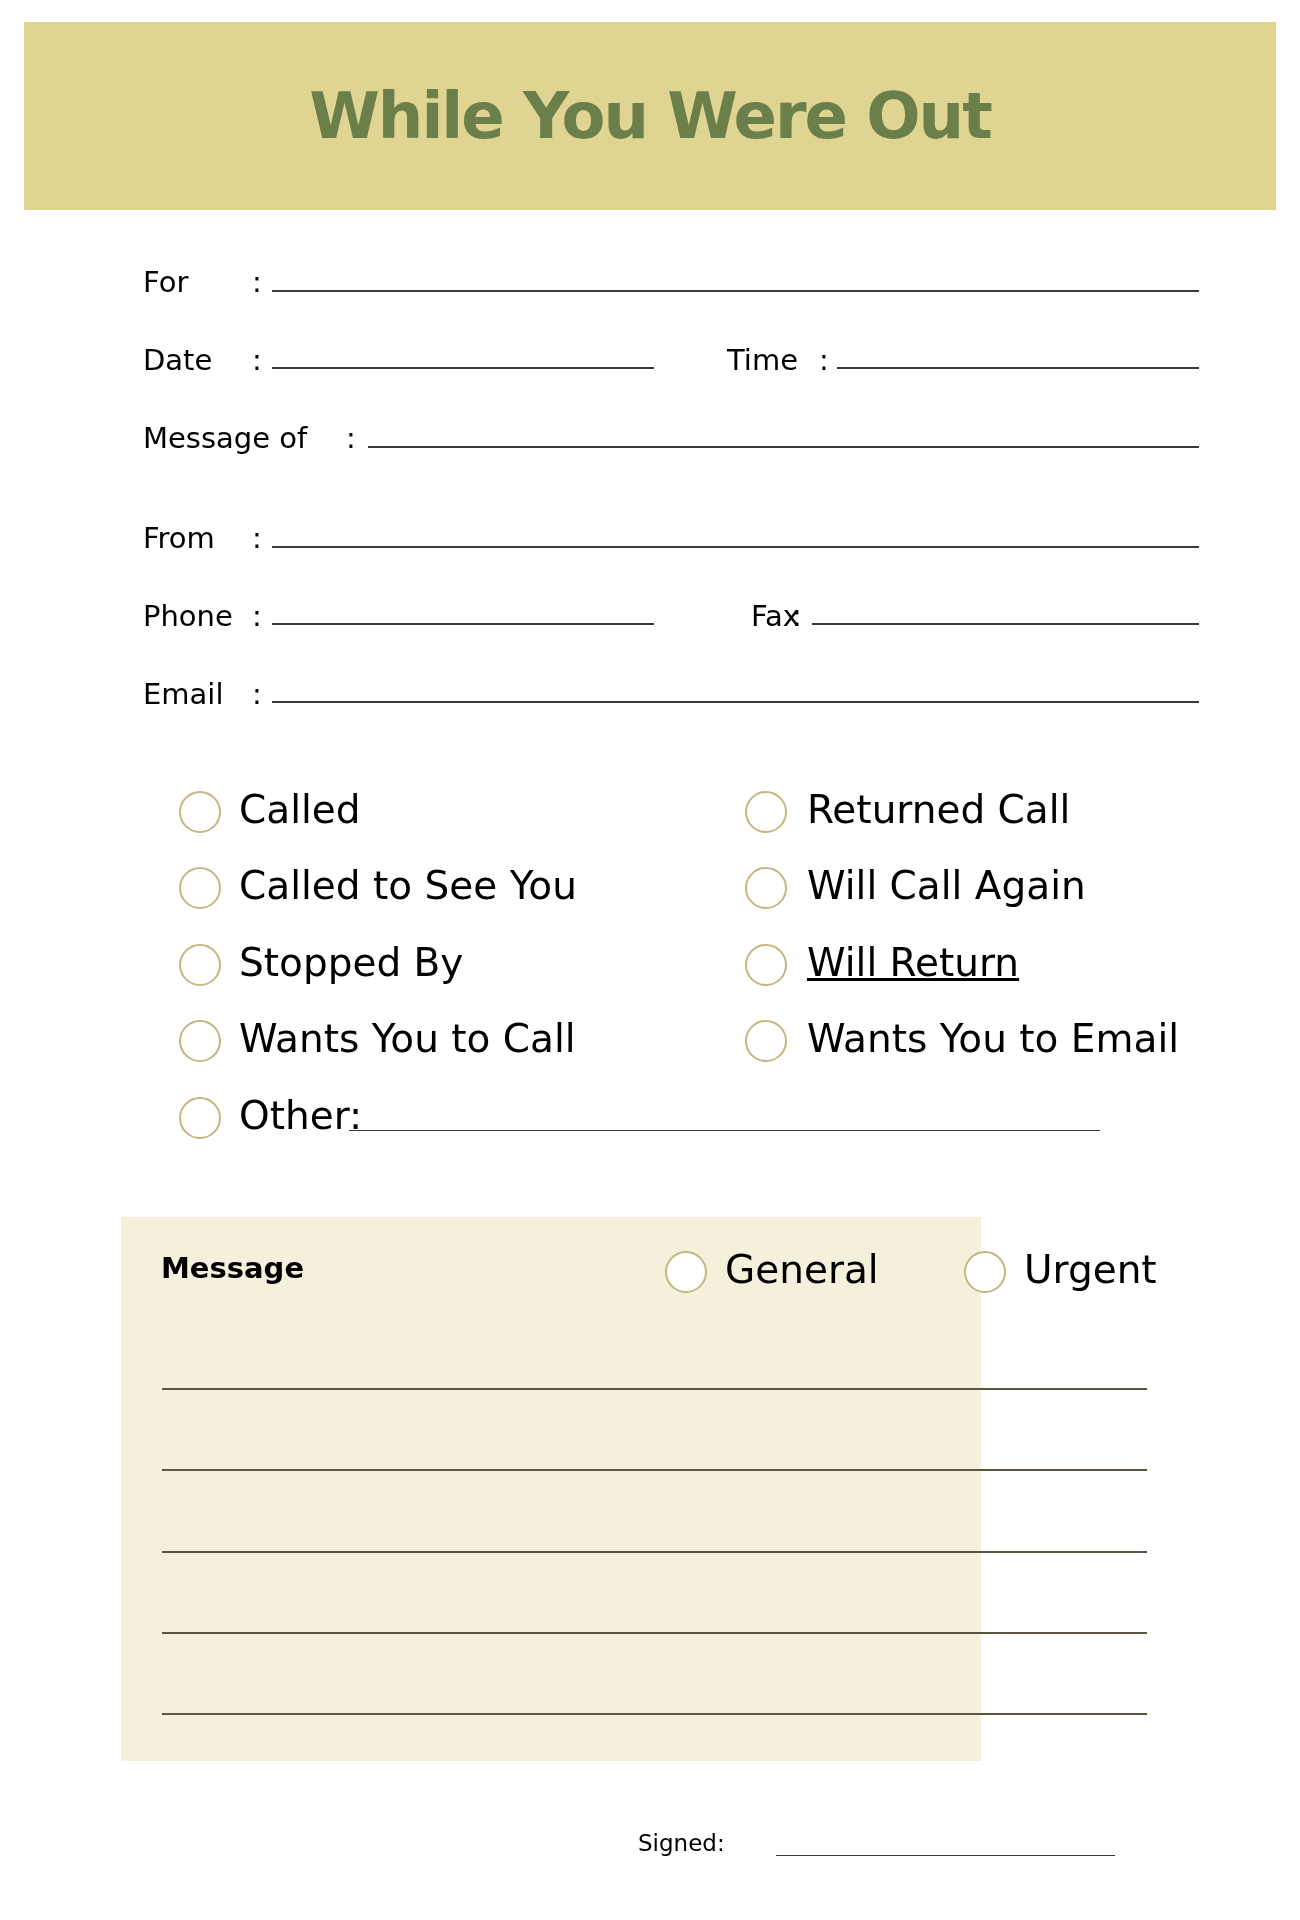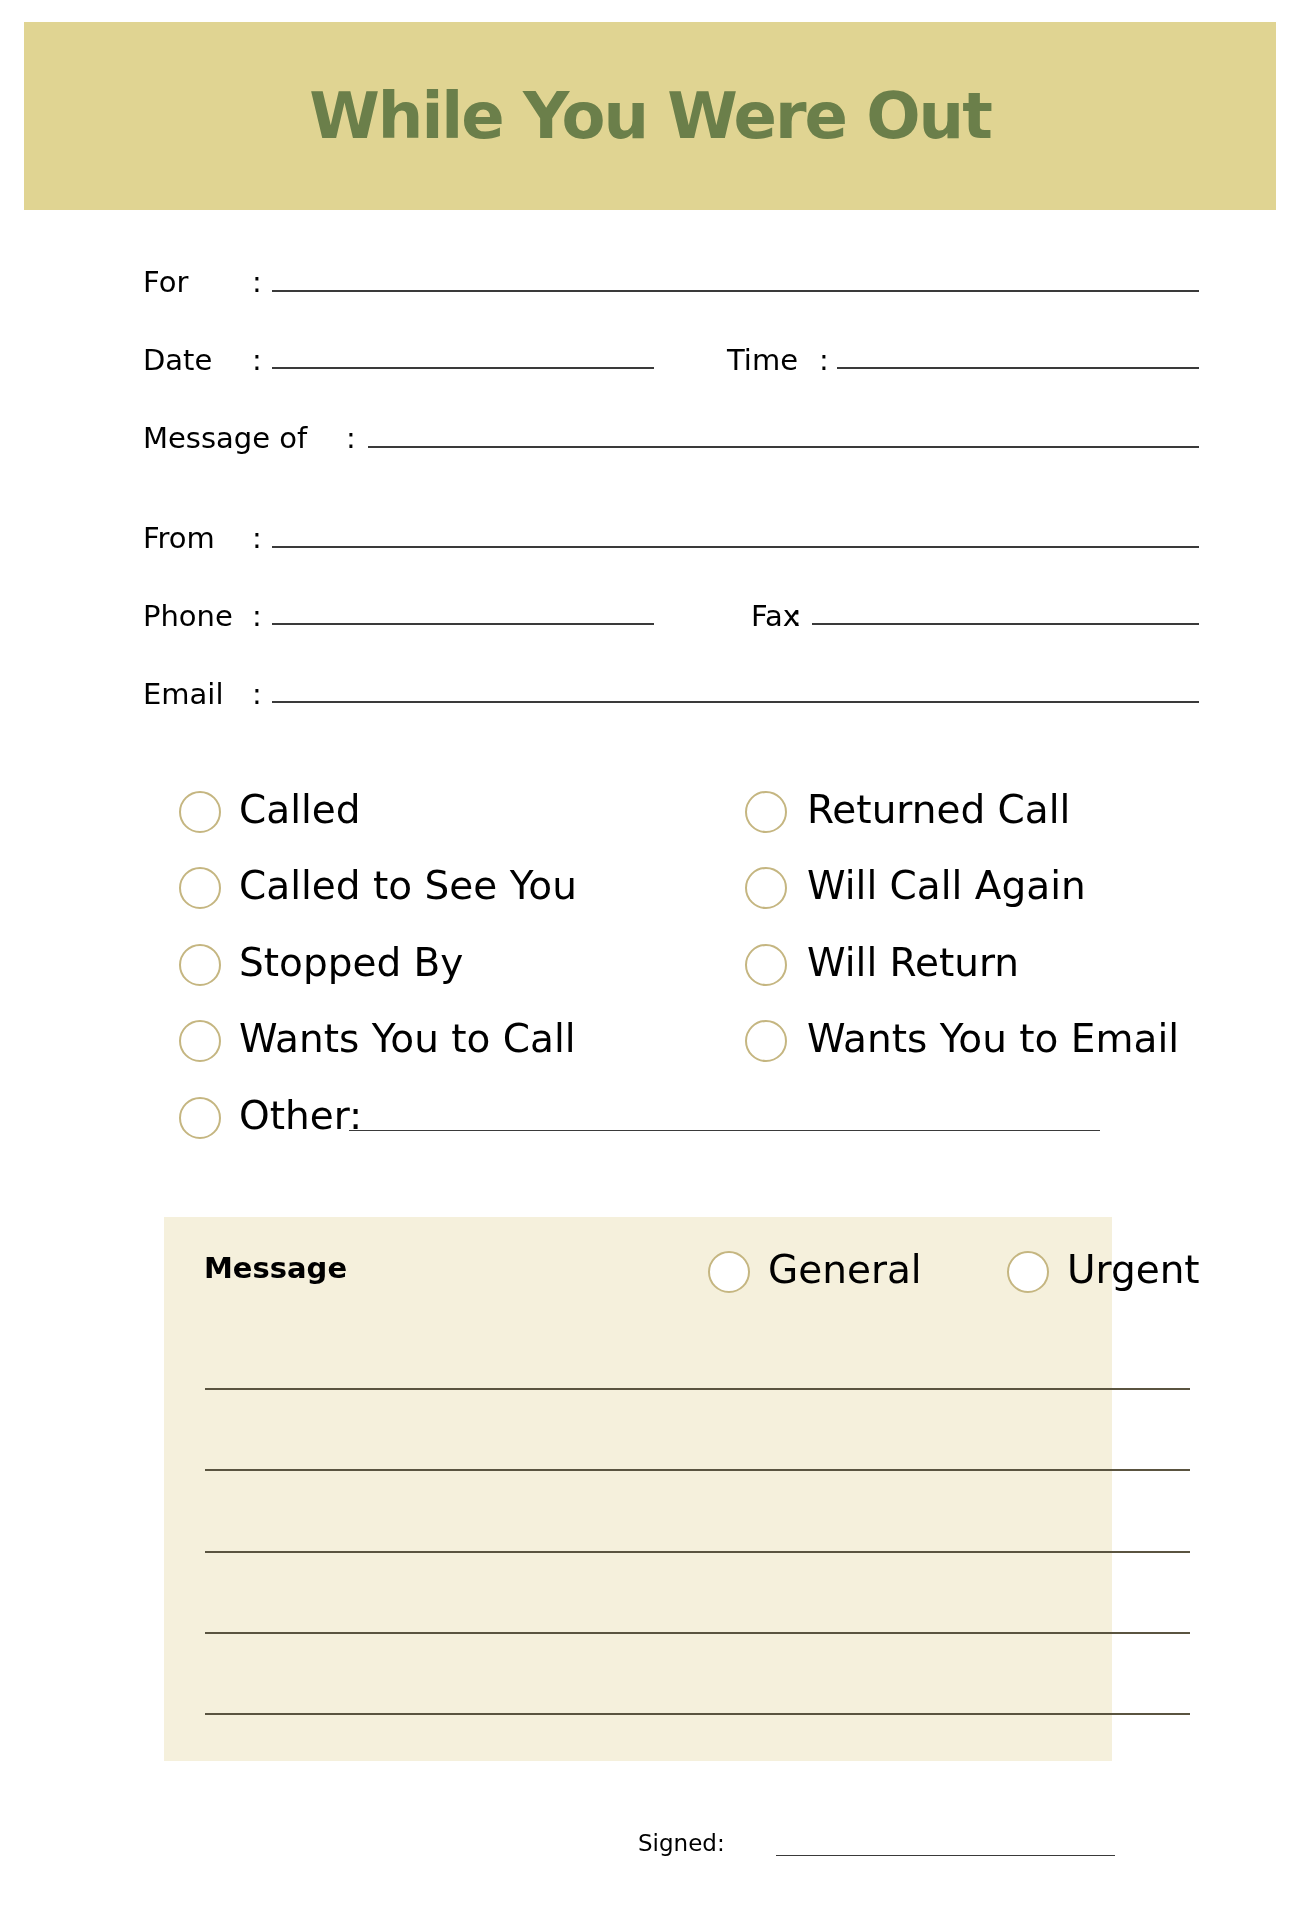--- a/index.html
+++ b/index.html
@@ -83,24 +83,23 @@
       font-size: 39px;
       line-height: 34px;
       white-space: nowrap;
     }
 
     
     .message-box {
       position: absolute;
       left: 121px;
       top: 1217px;
-      width: 948px;
+      width: 860px;
       height: 544px;
       background: #f5f0dc;
-      margin-left: 43px;
     }
     .message-title {
       position: absolute;
       left: 40px;
       top: 34px;
       font-weight: bold;
       font-size: 29px;
       line-height: 34px;
     }
     .msg-line {
@@ -179,21 +178,21 @@
 <div class="option" style="left:745px; top:791px;">
   <span class="circle"></span>
   <span class="option-label" style="left:62px;">Returned Call</span>
 </div>
 <div class="option" style="left:745px; top:867px;">
   <span class="circle"></span>
   <span class="option-label" style="left:62px;">Will Call Again</span>
 </div>
 <div class="option" style="left:745px; top:944px;">
   <span class="circle"></span>
-  <span class="option-label" style="left:62px;">Will Return</span>
+  <span class="option-label" style="left:62px;text-decoration:underline;">Will Return</span>
 </div>
 <div class="option" style="left:745px; top:1020px;">
   <span class="circle"></span>
   <span class="option-label" style="left:62px;">Wants You to Email</span>
 </div>
 
 <div class="option" style="left:179px; top:1097px;">
   <span class="circle"></span>
   <span class="option-label">Other:</span>
 </div>

